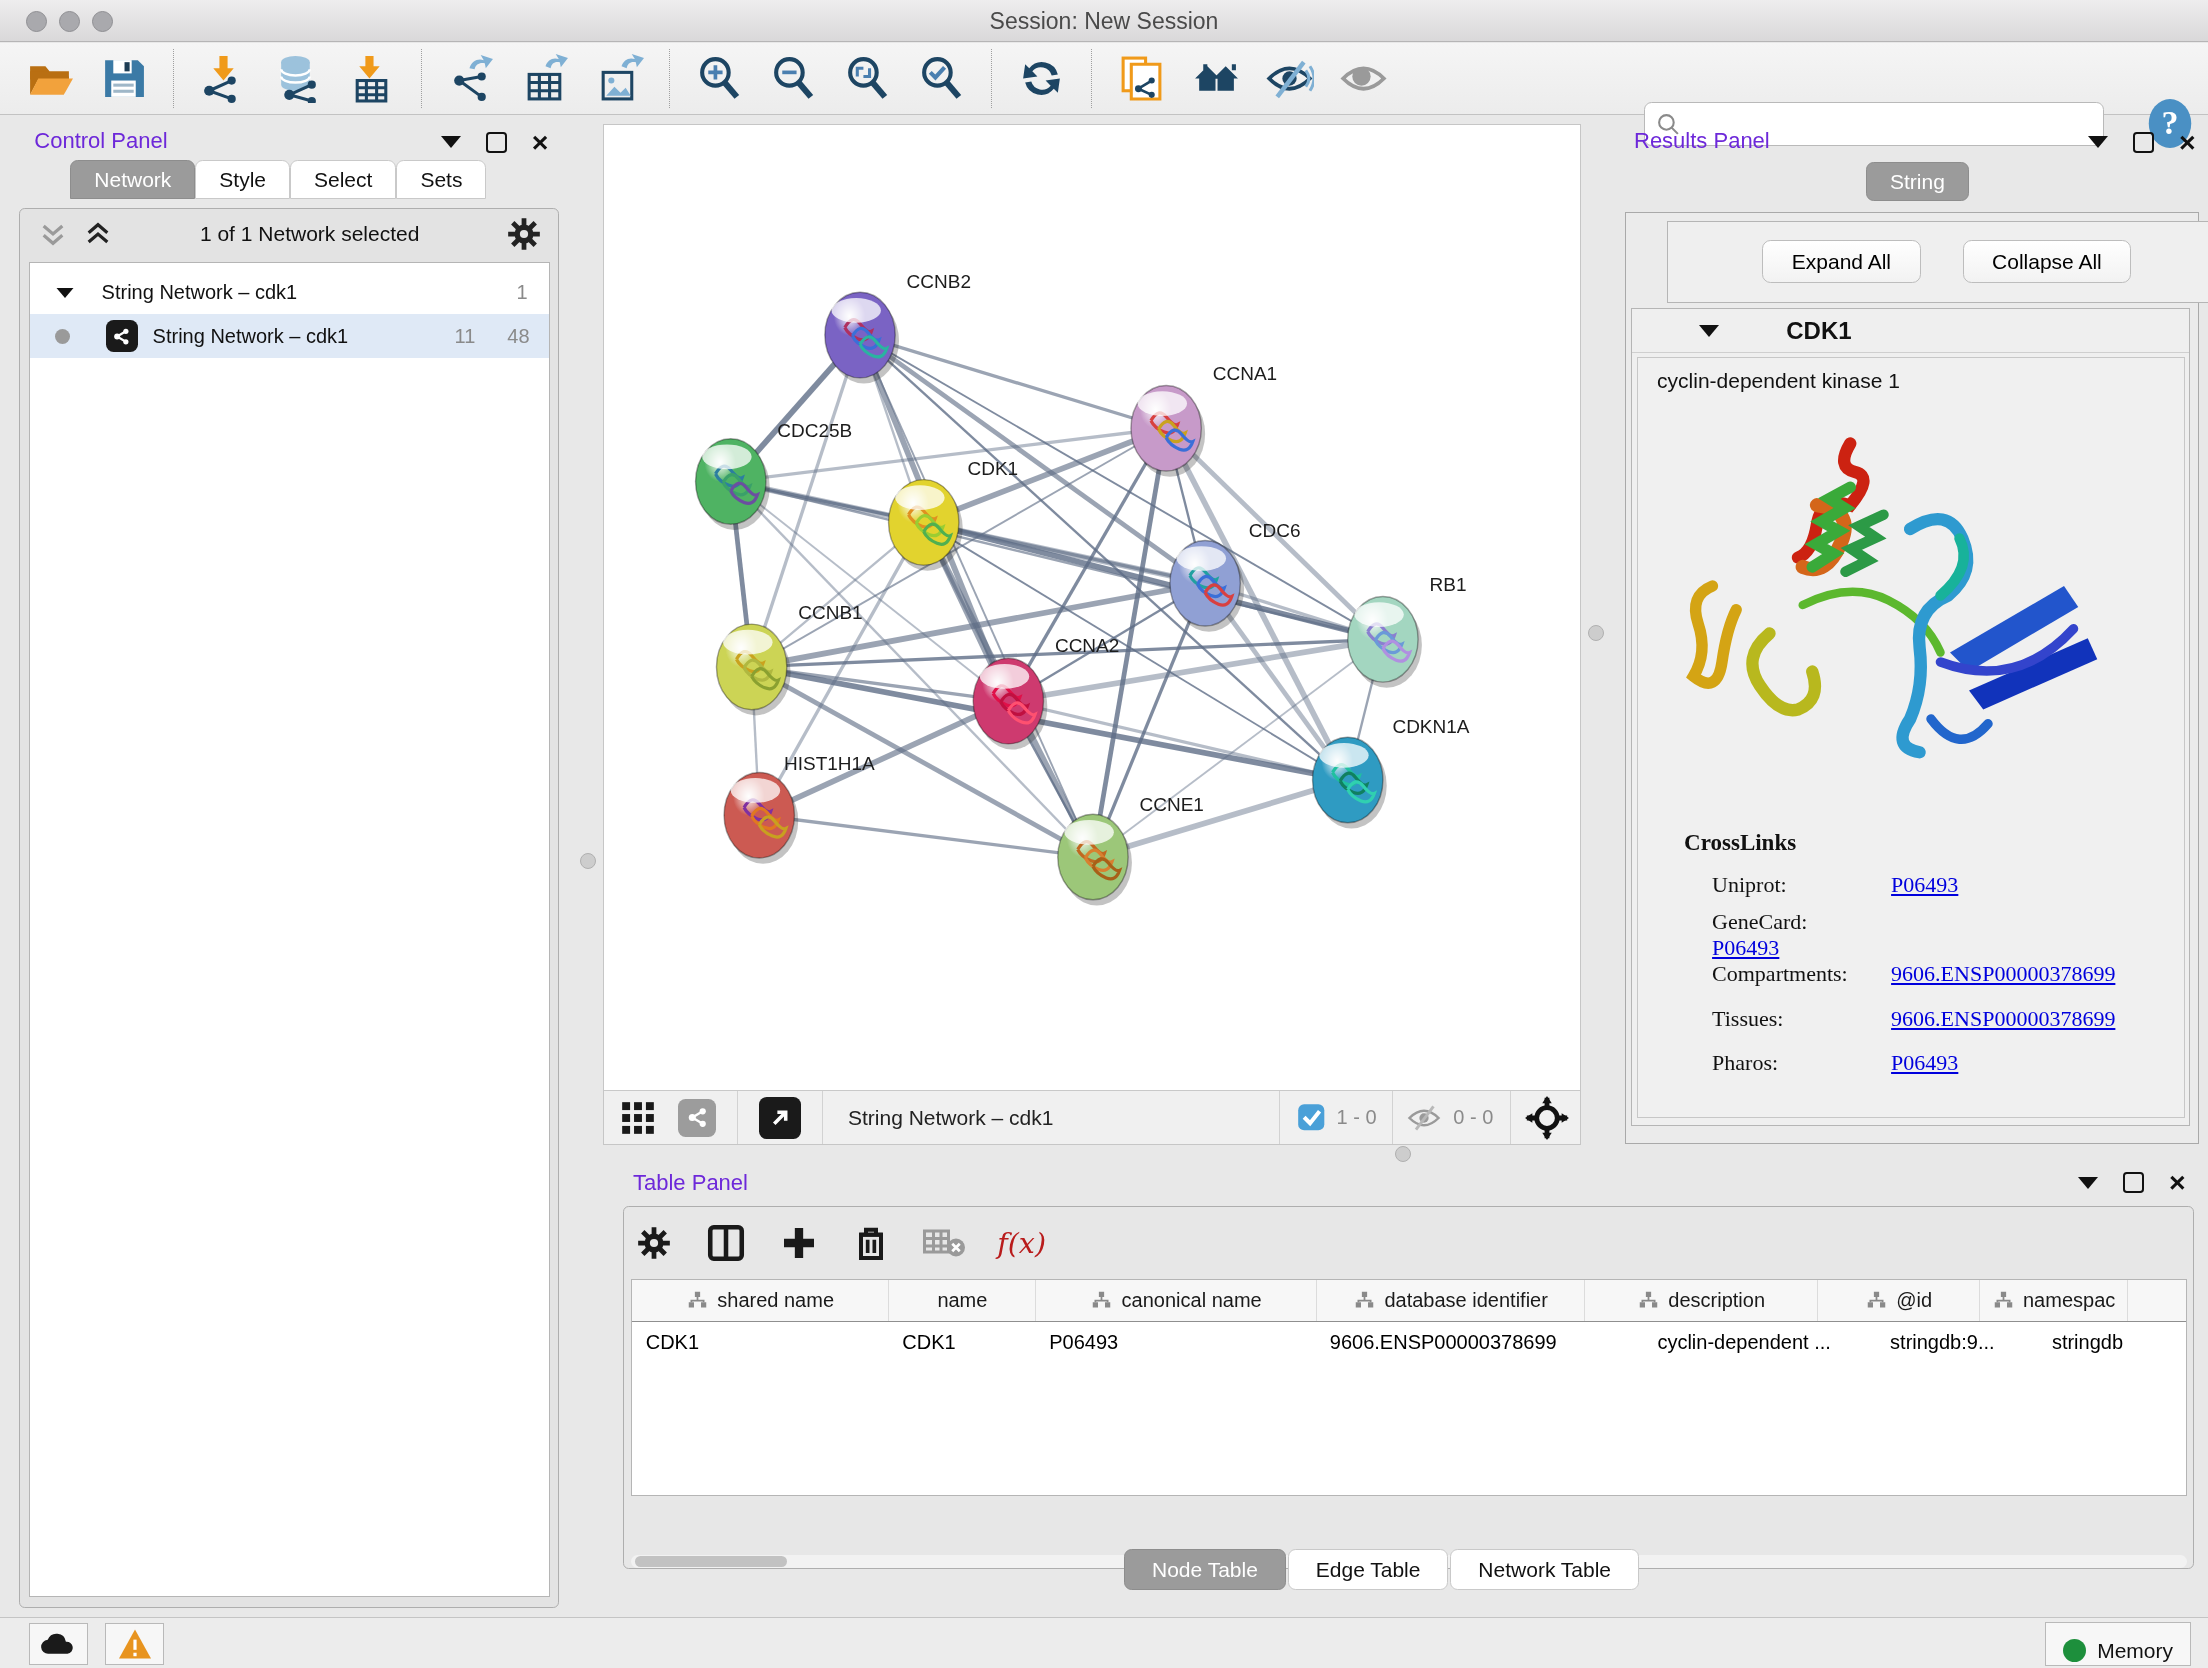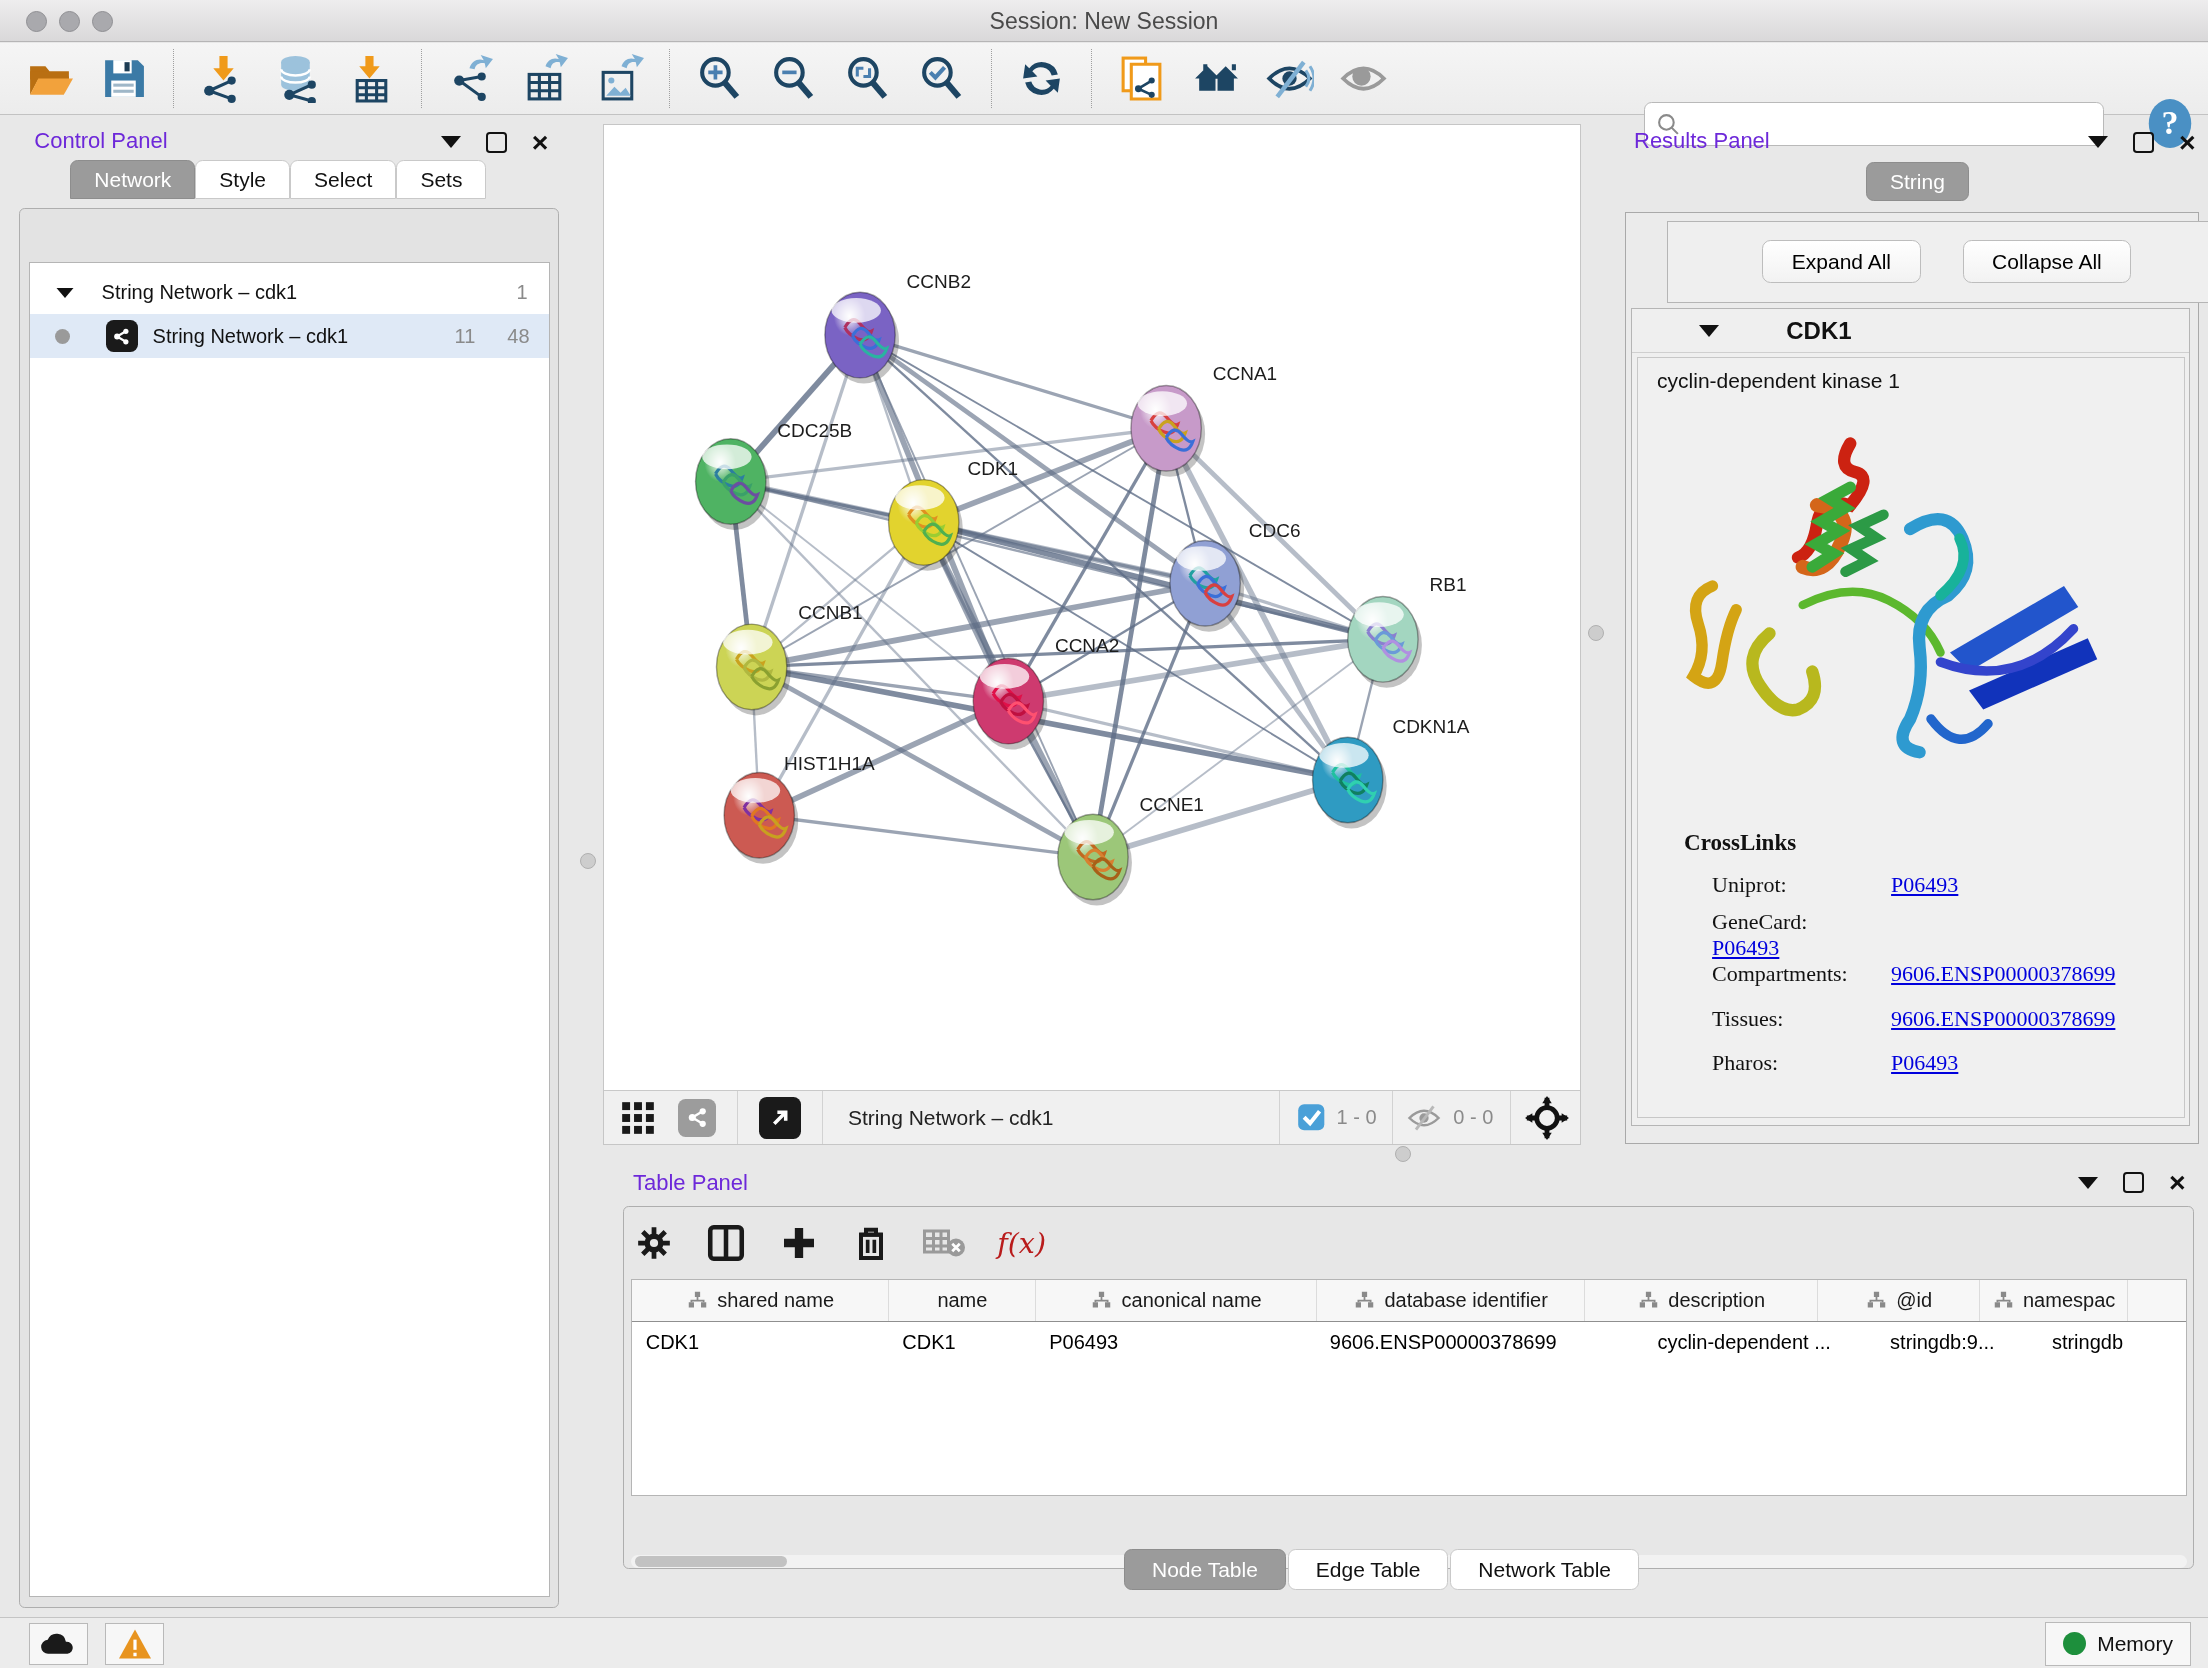--- a/index.html
+++ b/index.html
@@ -85,21 +85,21 @@
   .td-row { display:flex; height:40px; }
   .td-cell { display:flex; align-items:center; font-size:20px; padding-left:13.3px; color:#000; }
   .hscroll { position:absolute; left:7.6px; top:348px; width:1556px; height:13.3px; background:#f2f2f2; border-radius:6.7px; }
   .hthumb { position:absolute; left:3.8px; top:1px; width:152px; height:11.4px; background:#c2c2c2; border-radius:5.7px; }
   .tp-tabs { position:absolute; left:506px; top:398px; display:flex; }
   .tp-tabs .tab { border-radius:7.6px; margin-right:1.9px; padding:7.6px 27px; }
 
   
   .statusbar { position:absolute; left:0; top:1617px; width:2208px; height:51px; background:#ececec; border-top:1px solid #c4c4c4; }
   .sb-btn { position:absolute; top:4.8px; width:59px; height:42px; background:#f7f7f7; border:1.9px solid #b9b9b9; display:flex; align-items:center; justify-content:center; }
-  .mem-btn { position:absolute; right:17px; top:3.8px; height:44px; background:#f7f7f7; border:1.9px solid #b9b9b9; display:flex; align-items:center; gap:11.4px; padding:16px 17px; font-size:21px; }
+  .mem-btn { position:absolute; right:17px; top:3.8px; height:44px; background:#f7f7f7; border:1.9px solid #b9b9b9; display:flex; gap:11.4px; padding:16px 17px; font-size:21px; }
   .mem-dot { width:23px; height:23px; border-radius:50%; background:#1d8f3c; }
 
   .grip { position:absolute; width:16px; height:16px; border-radius:50%; background:#cdcdcd; border:1px solid #b0b0b0; }
 </style>
 </head>
 <body>
 
 <div class="titlebar">
   <span class="traffic" style="left:26px"></span>
   <span class="traffic" style="left:59px"></span>
@@ -245,20 +245,38 @@
   <span class="panel-title" style="position:absolute;left:21px;top:3.8px">Control Panel</span>
   <div class="ph-controls" style="right:17px;top:7.6px">
     <span class="tri-down"></span>
     <span class="float-ico"></span>
     <span class="close-ico">×</span>
   </div>
   <div class="cp-tabs">
     <span class="tab active">Network</span><span class="tab">Style</span><span class="tab">Select</span><span class="tab">Sets</span>
   </div>
   <div class="cp-box">
+    <div class="cp-toolbar">
+      <svg width="32" height="32" viewBox="0 0 24 24" style="margin-left:17px">
+        <path d="M5 6l7 6 7-6M5 13l7 6 7-6" stroke="#9a9a9a" stroke-width="2.4" fill="none"></path>
+      </svg>
+      <svg width="32" height="32" viewBox="0 0 24 24" style="margin-left:13.3px">
+        <path d="M5 18l7-6 7 6M5 11l7-6 7 6" stroke="#222" stroke-width="2.4" fill="none"></path>
+      </svg>
+      <span style="flex:1;text-align:center;font-size:21px">1 of 1 Network selected</span>
+      <svg width="38" height="38" viewBox="0 0 24 24" style="margin-right:15px">
+        <g fill="#222">
+            <circle cx="12" cy="12" r="6"></circle>
+        <g stroke="#222" stroke-width="3">
+              <path d="M12 2v5M12 17v5M2 12h5M17 12h5M4.9 4.9l3.5 3.5M15.6 15.6l3.5 3.5M19.1 4.9l-3.5 3.5M8.4 15.6l-3.5 3.5"></path>
+            </g>
+          </g>
+        <circle cx="12" cy="12" r="2.6" fill="#e3e3e3"></circle>
+      </svg>
+    </div>
     <div class="cp-list">
       <div class="tree-row" style="top:7.6px">
         <span class="tri-down" style="margin-left:25px;transform:scale(.85)"></span>
         <span style="margin-left:27px">String Network – cdk1</span>
         <span class="badge-num" style="margin-left:auto;margin-right:21px">1</span>
       </div>
       <div class="tree-row selected" style="top:51px">
         <span style="width:15px;height:15px;border-radius:50%;background:#9a9a9a;margin-left:25px"></span>
         <span class="share-chip" style="margin-left:36px">
           <svg width="21" height="21" viewBox="0 0 24 24">

